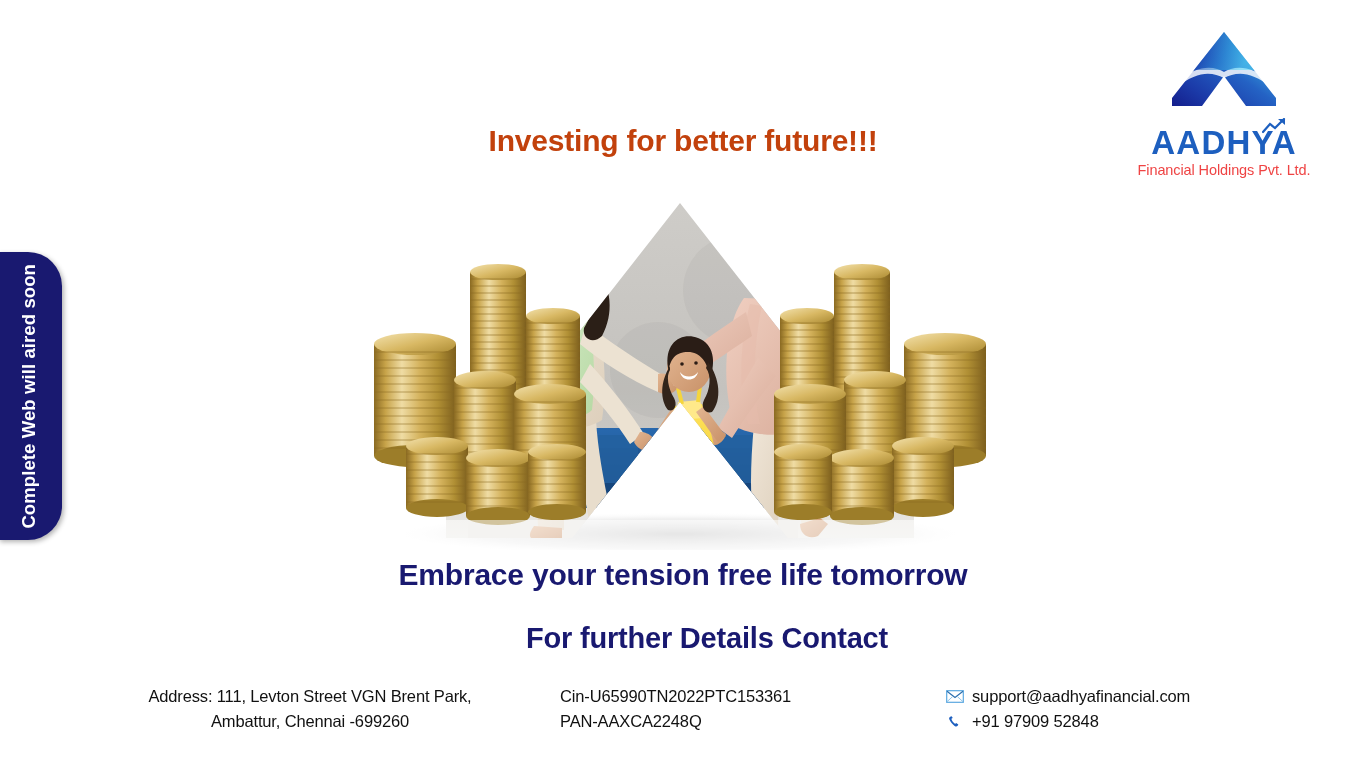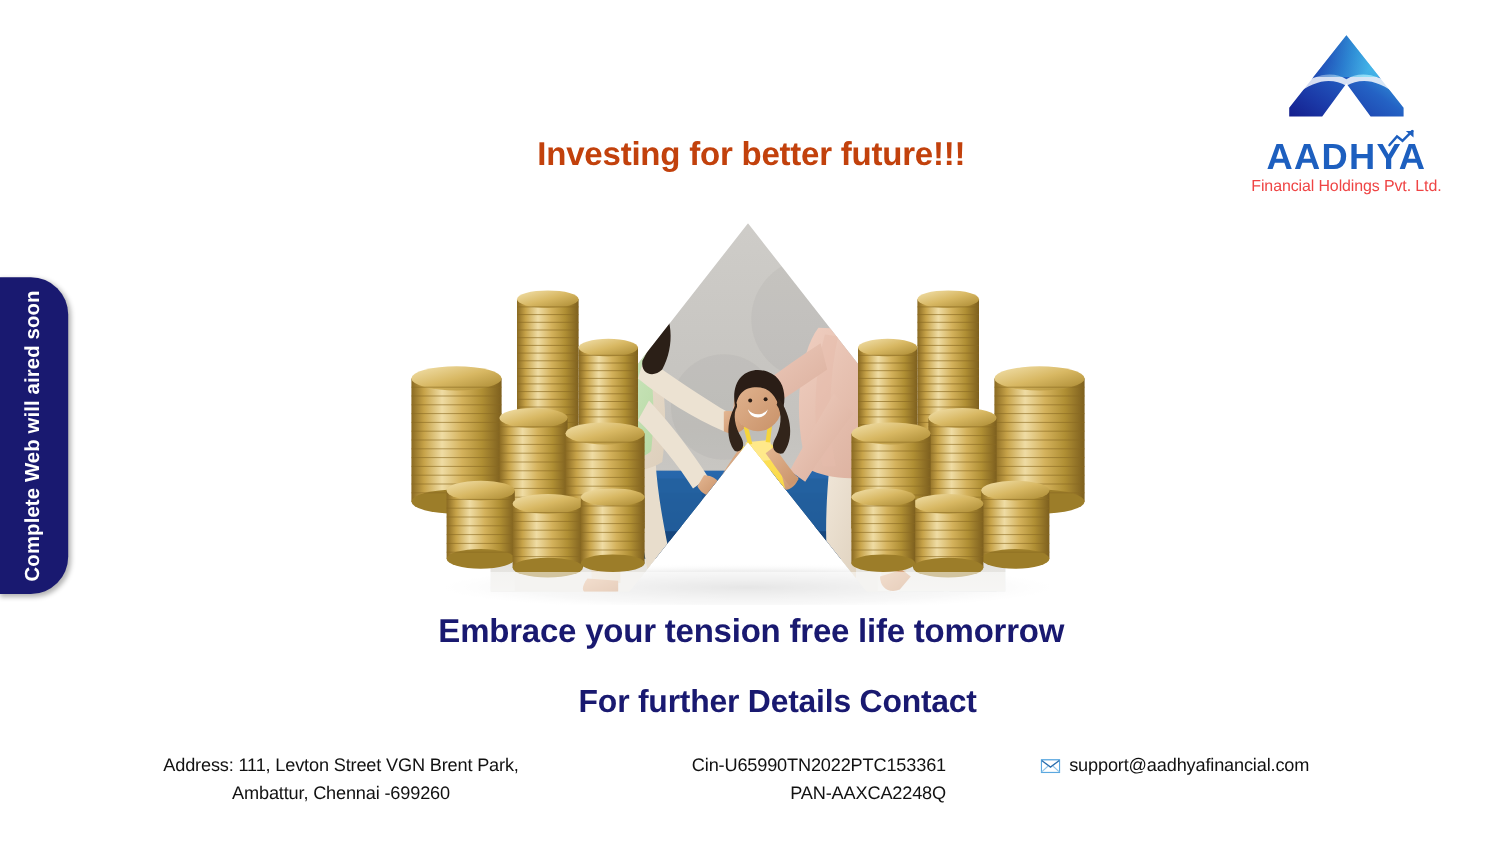--- a/index.html
+++ b/index.html
@@ -160,21 +160,21 @@
   #footer-address {
     left: 130px;
     top: 0;
     width: 360px;
     text-align: center;
   }
   #footer-registration {
     left: 560px;
     top: 0;
     width: 300px;
-    text-align: right;
+    text-align: left;
   }
   #footer-contact {
     left: 946px;
     top: 0;
     width: 320px;
     text-align: left;
   }
   .contact-line {
     display: flex;
     align-items: center;
@@ -758,17 +758,25 @@
         <span class="contact-icon">
           <svg viewBox="0 0 18 13" width="18" height="13">
             <rect x="0.7" y="0.7" width="16.6" height="11.6" fill="#ffffff" stroke="#5ba8e0" stroke-width="1.2"></rect>
             <path d="M1 1.3 L9 7.4 L17 1.3" fill="none" stroke="#2b6fae" stroke-width="1.2"></path>
             <path d="M1 11.7 L6.6 6.6" fill="none" stroke="#8fc4e8" stroke-width="1"></path>
             <path d="M17 11.7 L11.4 6.6" fill="none" stroke="#8fc4e8" stroke-width="1"></path>
           </svg>
         </span>
         <span>support@aadhyafinancial.com</span>
       </div>
+      <div class="contact-line">
+        <span class="contact-icon">
+          <svg viewBox="0 0 18 13" width="18" height="13">
+            <path d="M5.6 1.2 C3.4 1.4 2.6 3.0 3.4 4.6 C4.4 6.8 6.4 9.4 8.6 10.9 C10.2 12.0 12.0 11.4 12.3 9.6 L10.2 8.0 C9.6 9.0 9.0 9.0 8.2 8.3 C7.0 7.2 6.0 5.8 5.6 4.6 C5.3 3.7 5.7 3.2 6.8 3.0 Z" fill="#1d5fbf"></path>
+          </svg>
+        </span>
+        <span>+91 97909 52848</span>
+      </div>
     </div>
 
   </div>
 
 </div>
 
 </body></html>

